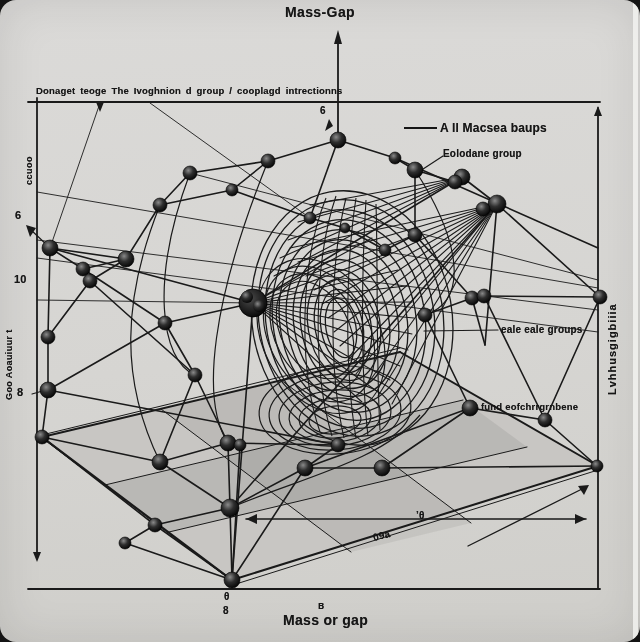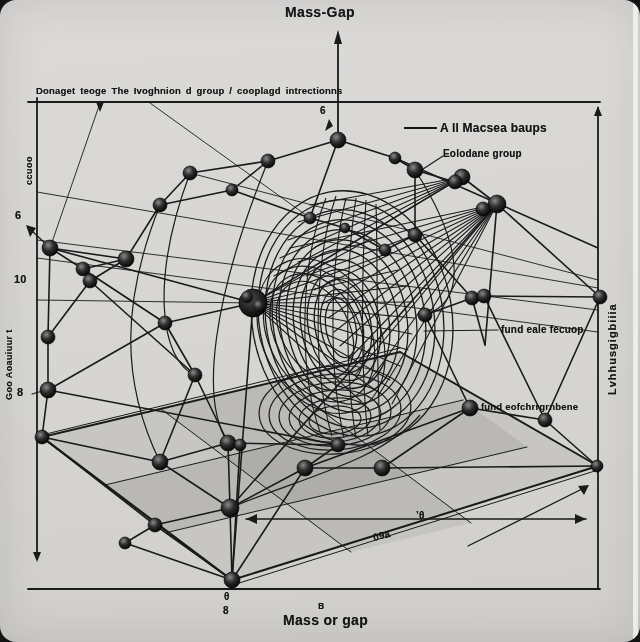--- a/index.html
+++ b/index.html
@@ -299,21 +299,21 @@
       </g>
     </svg>
 
   <div class="lbl title">Mass-Gap</div>
   <div class="lbl topnote">Donaget teoge The Ivoghnion d group / cooplagd intrectionns</div>
 
   <div class="legend-line"></div>
   <div class="lbl legend1">A ll Macsea baups</div>
   <div class="lbl legend2">Eolodane group</div>
 
-  <div class="lbl fund">fund eale fecuop</div>
+  <div class="lbl fund">eale eale groups</div>
   <div class="lbl atoo">fund eofchrrgrnbene</div>
 
   <div class="lbl rvert">Lvhhusgigbiiia</div>
 
   <div class="lbl lvert1">ccuoo</div>
   <div class="lbl l6">6</div>
   <div class="lbl l10">10</div>
   <div class="lbl lvert2">Goo Aoauiuur t</div>
   <div class="lbl l8">8</div>
 

